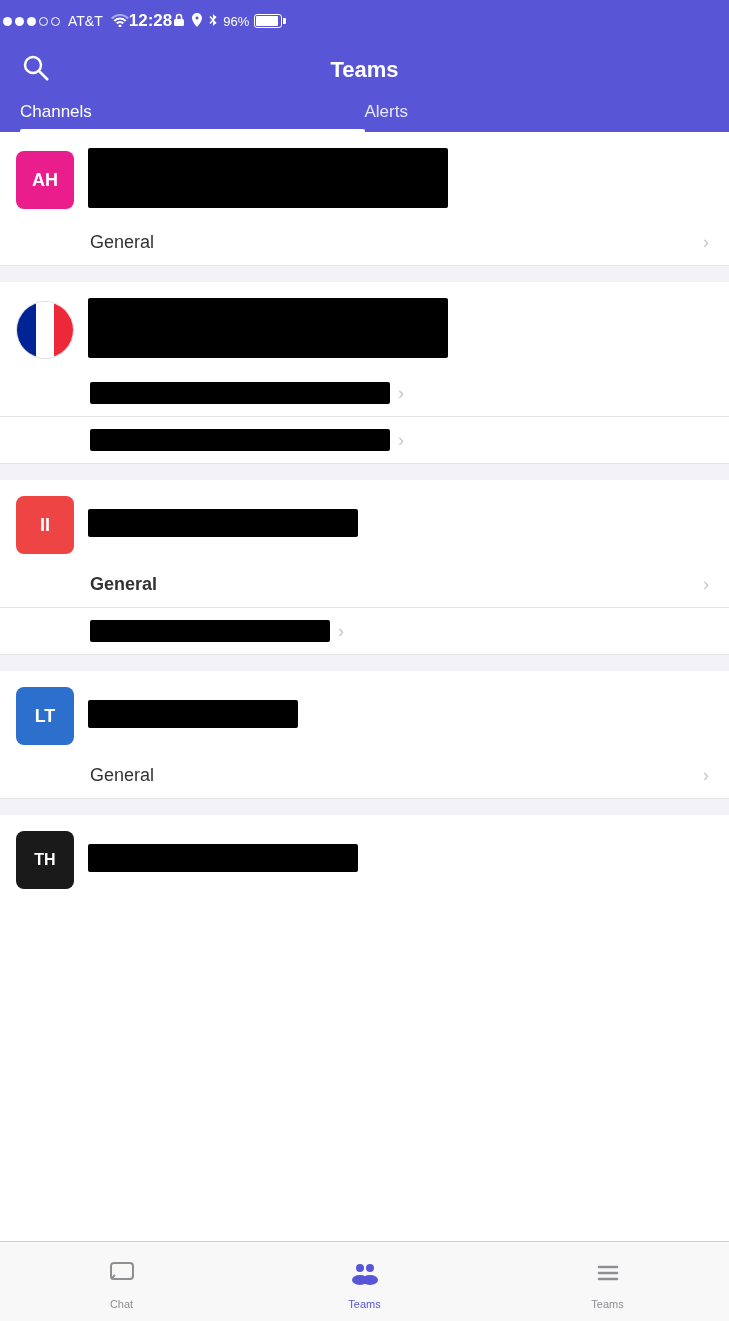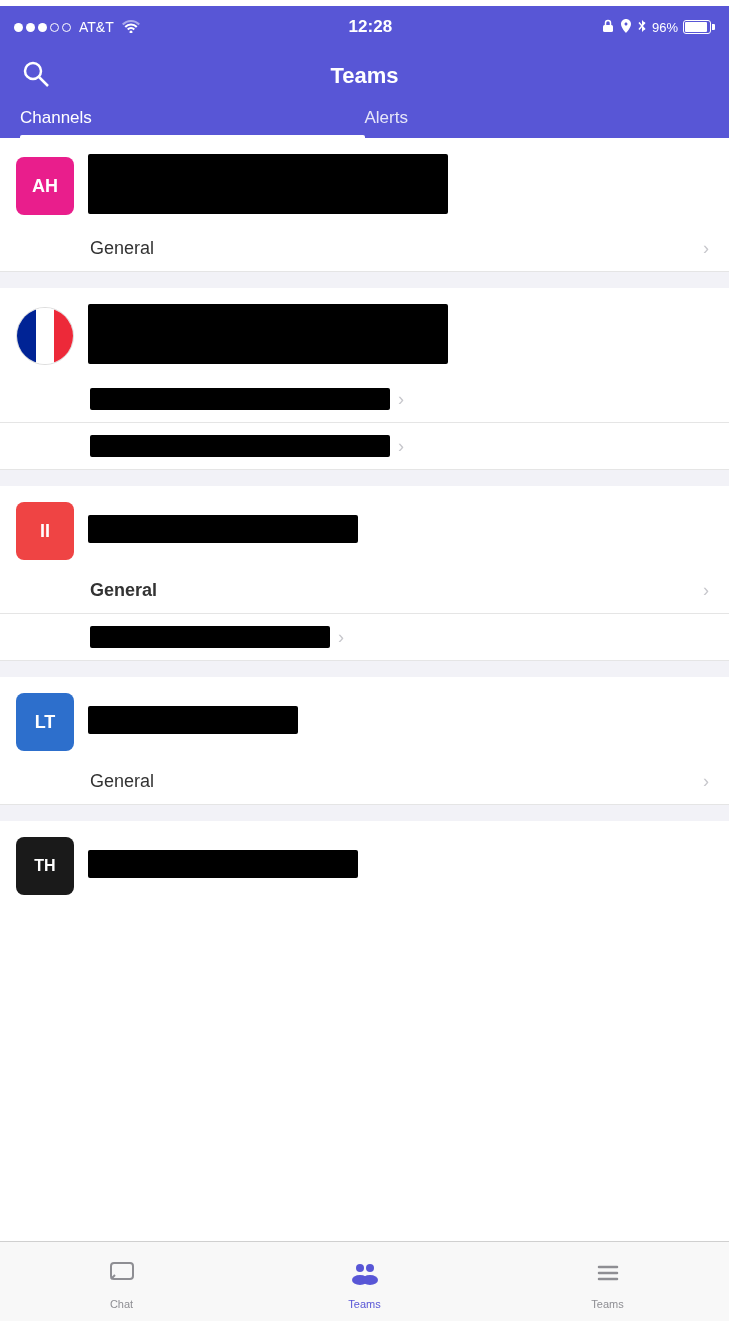--- a/index.html
+++ b/index.html
@@ -10,25 +10,23 @@
       width: 729px;
       min-height: 1321px;
       overflow-x: hidden;
     }
 
     
     .status-bar {
       background: #5856d6;
       color: white;
       display: flex;
-      justify-content: space-between;
-      align-items: center;
-      padding: 6px 14px;
+      align-items: center;
+      padding: 6px 3px;
       height: 42px;
-      margin-top: 6px;
     }
     .status-left {
       display: flex;
       align-items: center;
       gap: 4px;
       font-size: 14px;
       font-weight: 500;
     }
     .signal-dots {
       display: flex;

